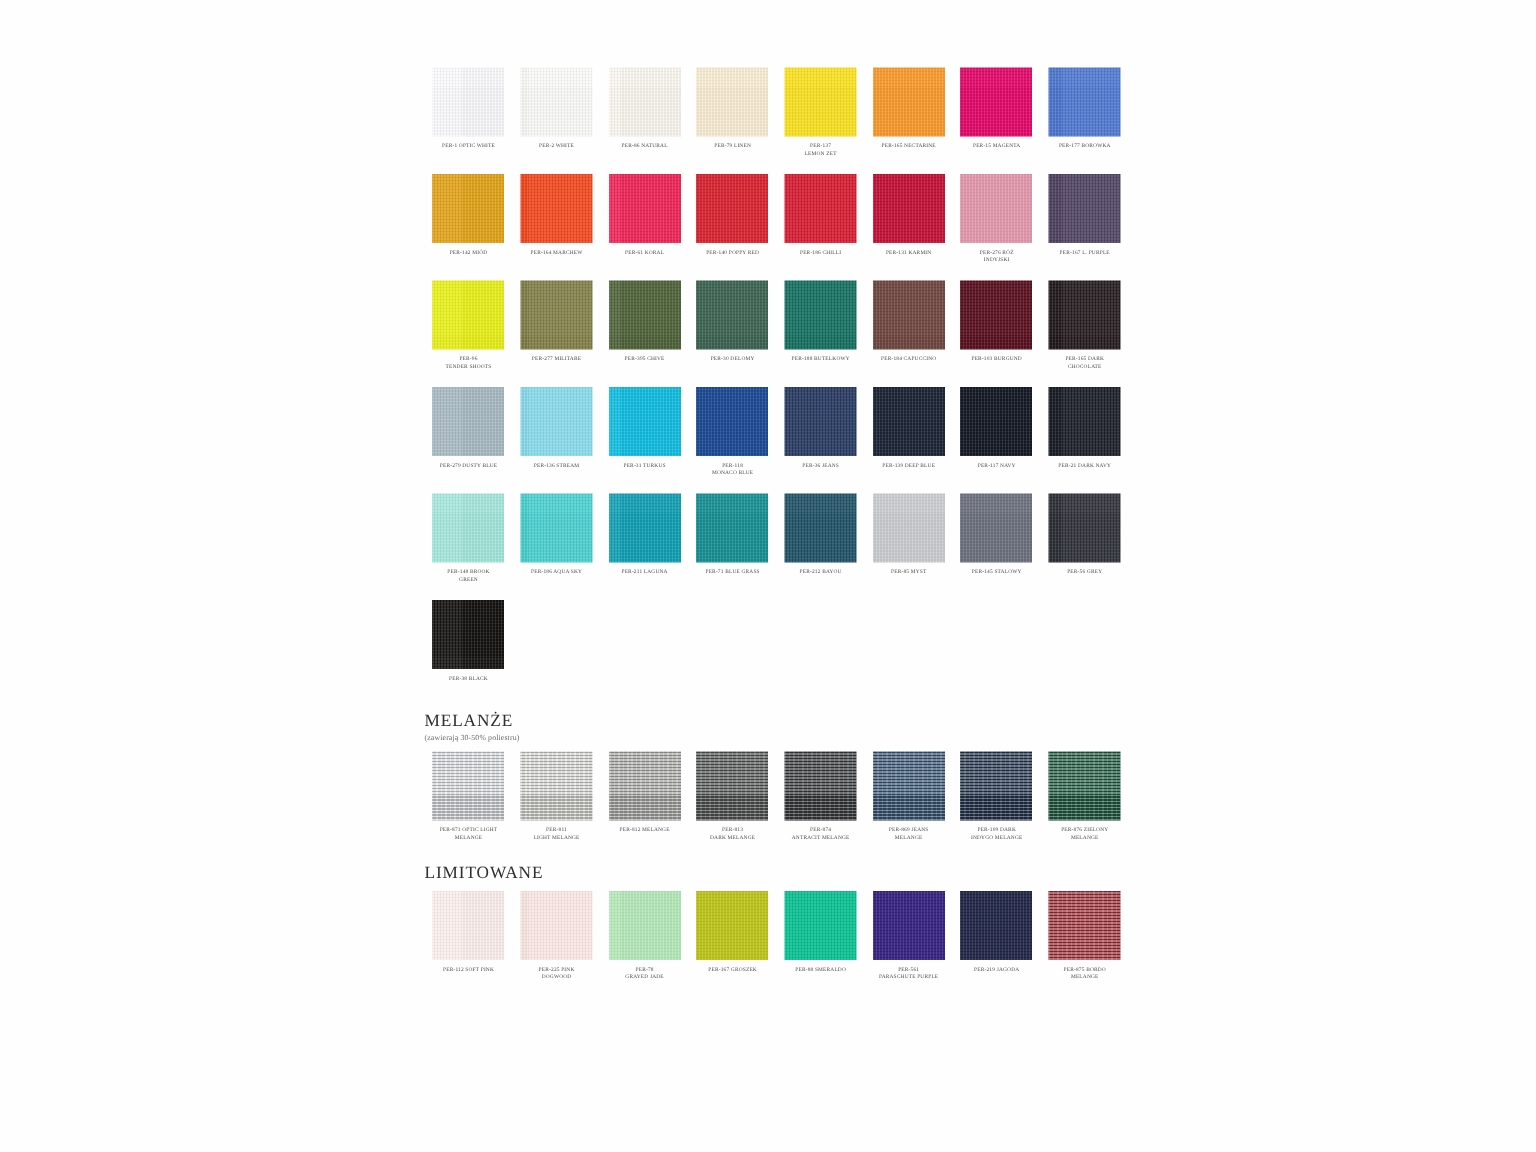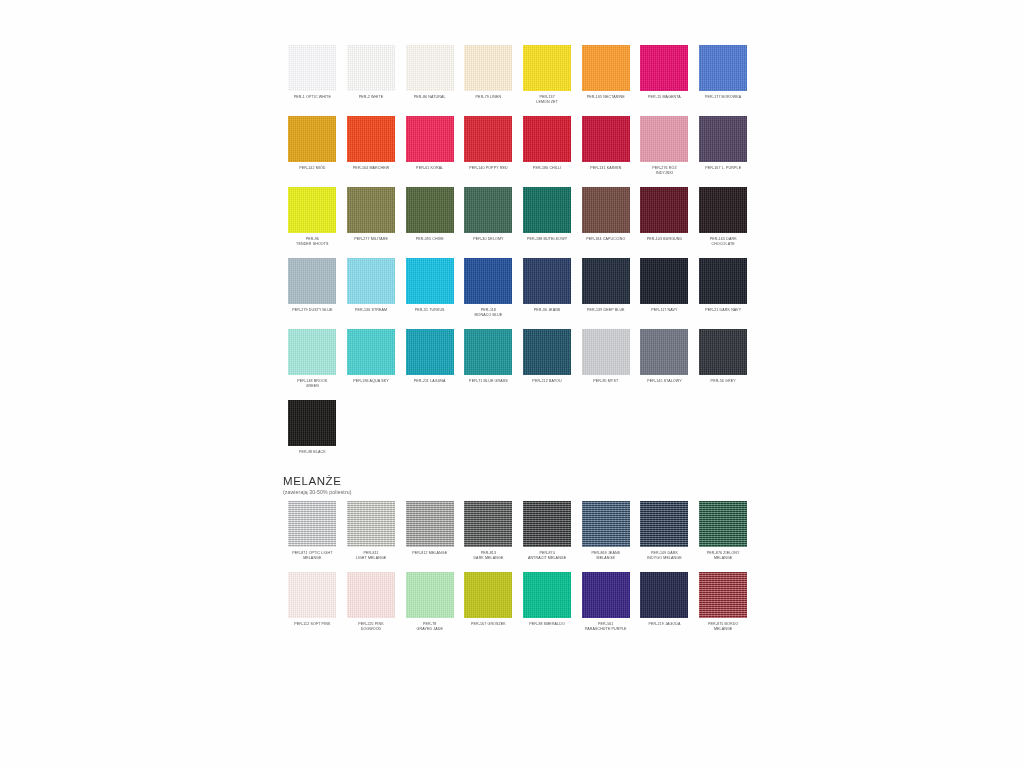--- a/index.html
+++ b/index.html
@@ -8,20 +8,21 @@
     width: 1024px; height: 768px;
     background: #ffffff;
     font-family: "Liberation Sans", sans-serif;
     overflow: hidden;
   }
   #page {
     position: relative;
     width: 1024px;
     height: 768px;
     background: #fefefe;
+    font-family: Liberation Serif, serif;
   }
   .sheet {
     position: absolute;
     left: 283px;
     top: 45px;
     width: 470px;
   }
   .cell {
     width: 58.7px;
     display: flex;
@@ -318,20 +319,23 @@
 INDYGO MELANGE</div>
             </div>
             <div class="cell">
               <div class="chip melange" style="background: rgb(34, 95, 69);"></div>
               <div class="label">PER-876 ZIELONY
 MELANGE</div>
             </div>
           </div>
         </div>
         <div class="section">
+          <div class="section-head">
+            <div class="section-title">LIMITOWANE</div>
+          </div>
           <div class="row grid-row">
             <div class="cell">
               <div class="chip weave" style="background: rgb(251, 238, 236);"></div>
               <div class="label">PER-112 SOFT PINK</div>
             </div>
             <div class="cell">
               <div class="chip weave" style="background: rgb(250, 230, 226);"></div>
               <div class="label">PER-225 PINK
 DOGWOOD</div>
             </div>

